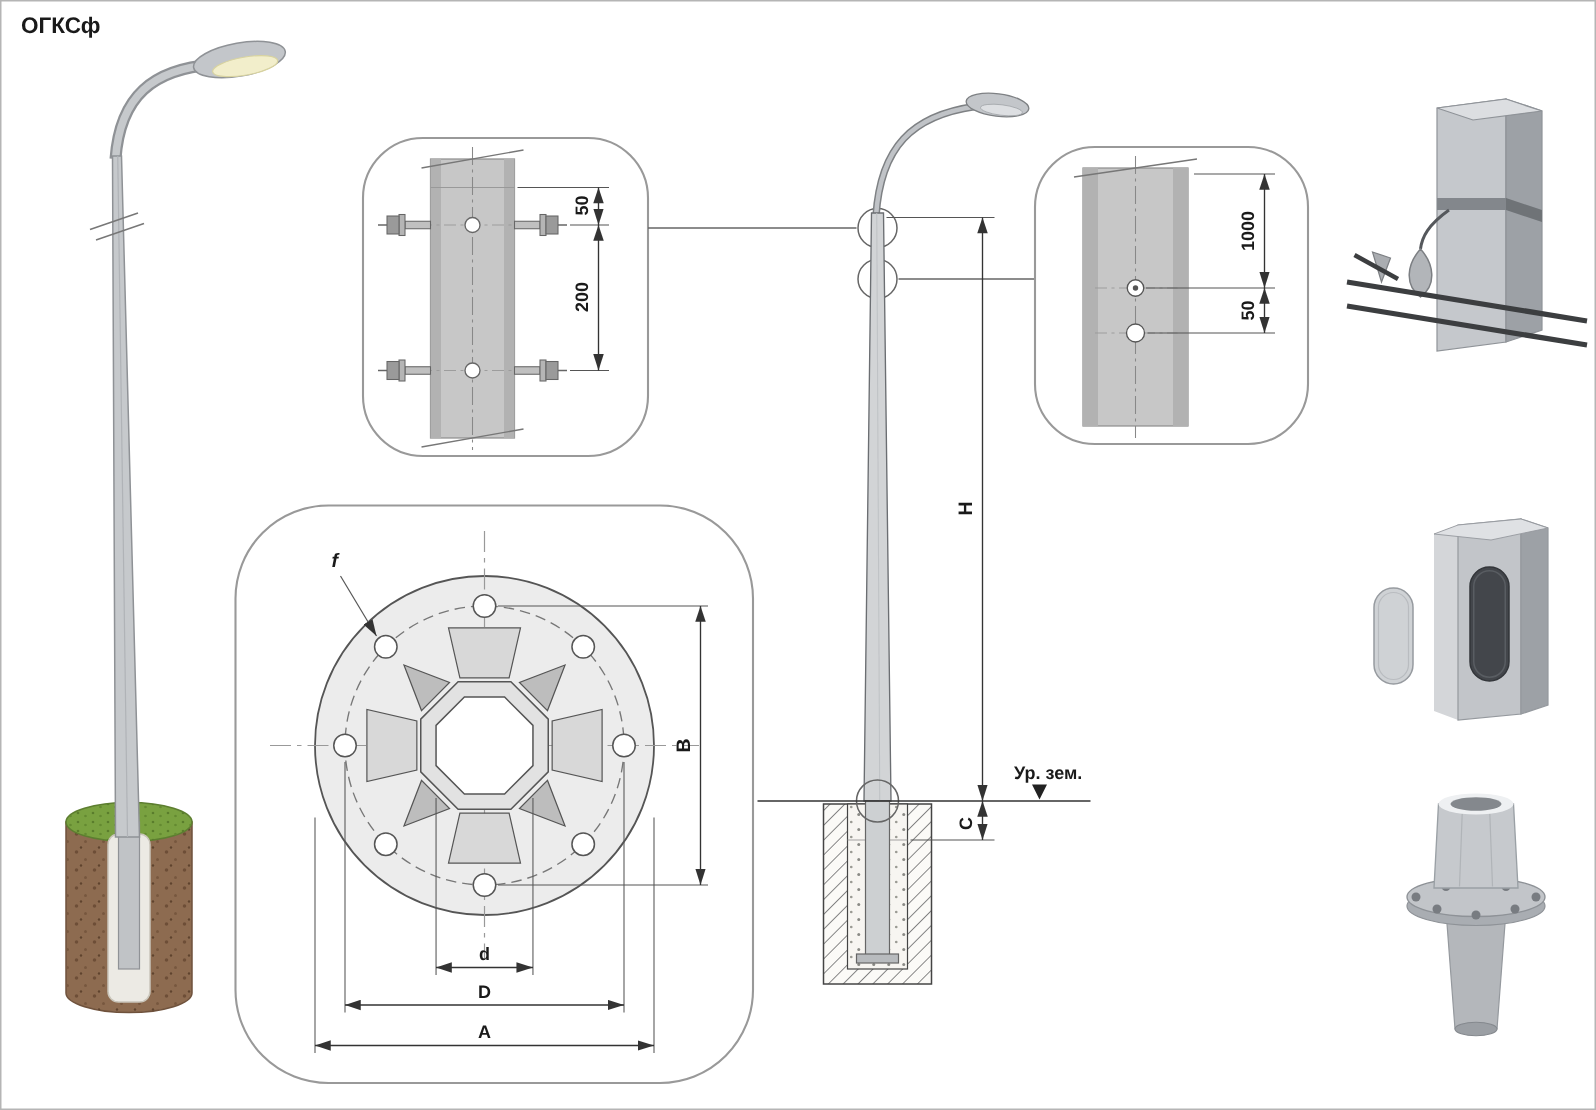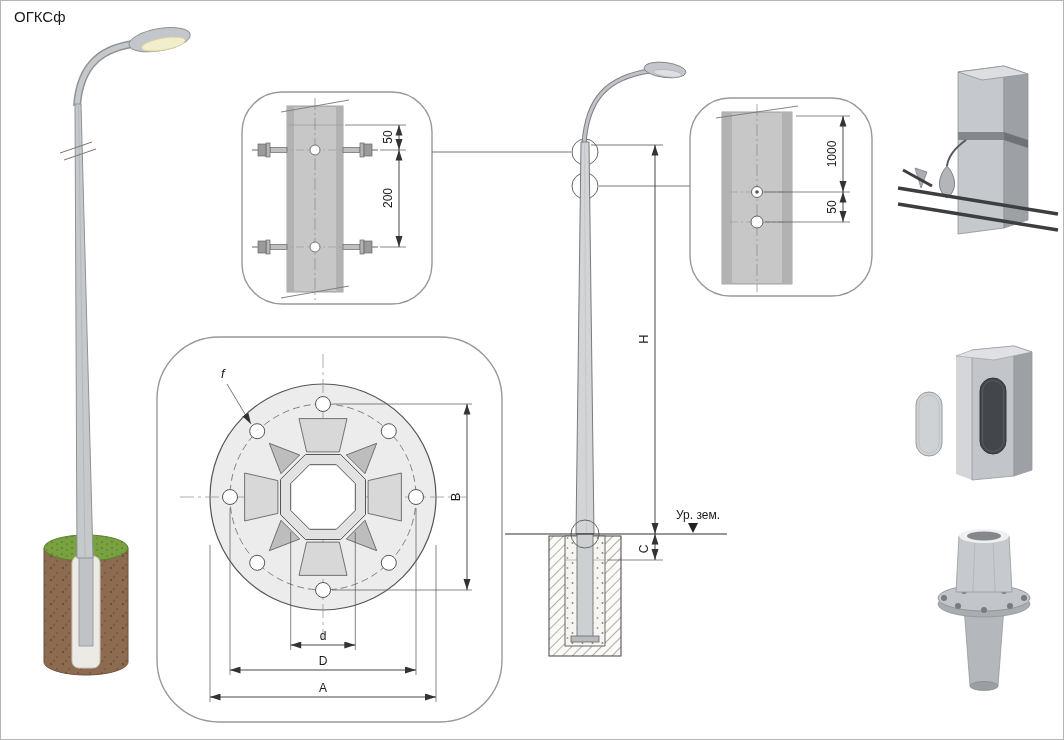--- a/index.html
+++ b/index.html
@@ -1,16 +1,16 @@
 <!DOCTYPE html>
 <html><head>
 <meta charset="utf-8">
 <style>
   html,body{margin:0;padding:0;background:#fff;}
-  .canvas{position:relative;width:1064px;height:740px;background:#fff;overflow:hidden;}
+  .canvas{position:relative;width:1064px;height:740px;background:#fff;overflow:hidden;font-weight:bold;}
   svg{display:block;}
   svg text{font-family:"Liberation Sans","DejaVu Sans",sans-serif;fill:#1a1a1a;}
   .dim{font-size:12px;}
   .dim-lg{font-size:13px;}
   .title-txt{font-size:15px;}
 </style>
 </head>
 <body>
 
 <div class="canvas">

